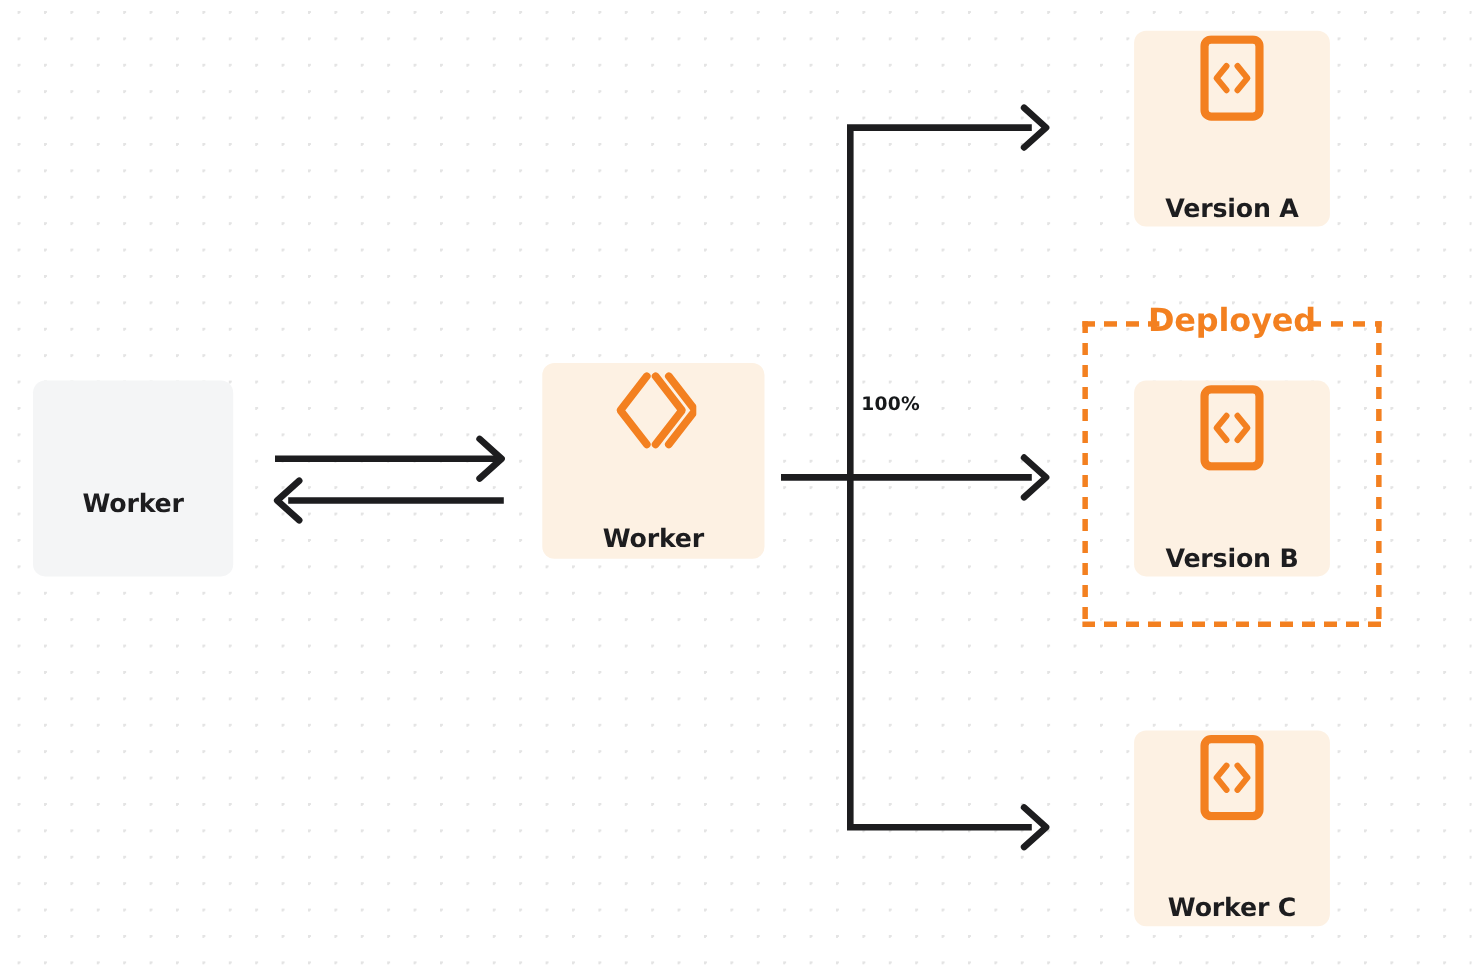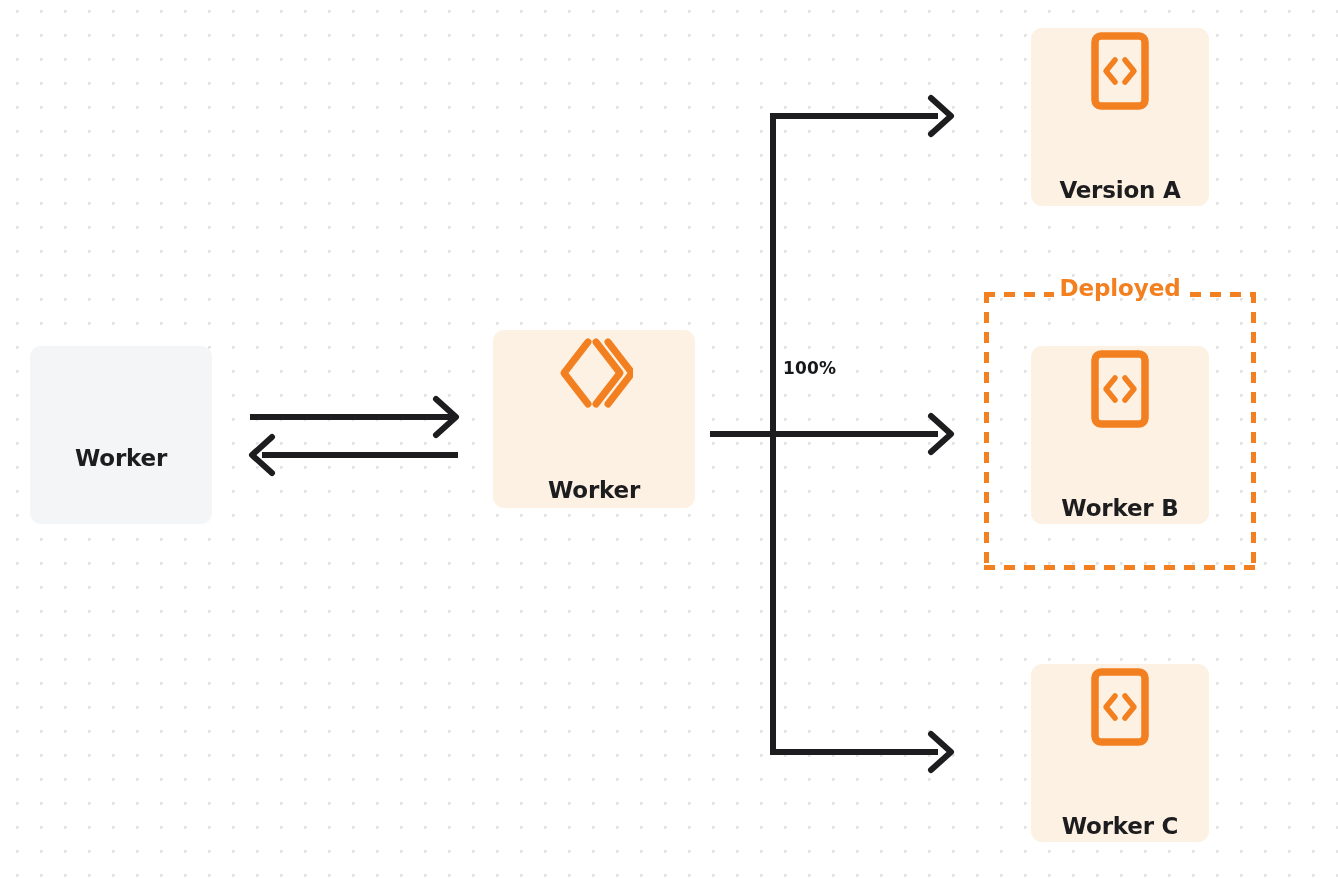--- a/index.html
+++ b/index.html
@@ -89,21 +89,21 @@
   .dash-top-right { left: 206px; top: 0; width: 66px; }
   .dash-bottom    { left: 0;    top: 273px; width: 272px; }
   .dash-left      { left: 0;    top: 0; height: 278px; }
   .dash-right     { left: 267px; top: 0; height: 278px; }
 
   .deployed-label {
     position: absolute;
     left: 0; right: 0;
     top: -15px;
     text-align: center;
-    font-size: 23px;
+    font-size: 29px;
     font-weight: 700;
     color: #f38020;
     letter-spacing: -0.1px;
     line-height: 1;
   }
 
   
   .svg-layer {
     position: absolute;
     left: 0; top: 0;
@@ -202,21 +202,21 @@
   </div>
 
   <div class="node version ver-b">
     <span class="code-icon">
       <svg width="58" height="78" viewBox="0 0 58 78" fill="none">
         <rect x="4" y="4" width="50" height="70" rx="6" stroke="#f38020" stroke-width="7.5"></rect>
         <polyline points="24,28 15,39 24,50" stroke="#f38020" stroke-width="5.5" stroke-linecap="round" stroke-linejoin="round" fill="none"></polyline>
         <polyline points="34,28 43,39 34,50" stroke="#f38020" stroke-width="5.5" stroke-linecap="round" stroke-linejoin="round" fill="none"></polyline>
       </svg>
     </span>
-    <div class="node-label">Worker B</div>
+    <div class="node-label">Version B</div>
   </div>
 
   <div class="node version ver-c">
     <span class="code-icon">
       <svg width="58" height="78" viewBox="0 0 58 78" fill="none">
         <rect x="4" y="4" width="50" height="70" rx="6" stroke="#f38020" stroke-width="7.5"></rect>
         <polyline points="24,28 15,39 24,50" stroke="#f38020" stroke-width="5.5" stroke-linecap="round" stroke-linejoin="round" fill="none"></polyline>
         <polyline points="34,28 43,39 34,50" stroke="#f38020" stroke-width="5.5" stroke-linecap="round" stroke-linejoin="round" fill="none"></polyline>
       </svg>
     </span>

